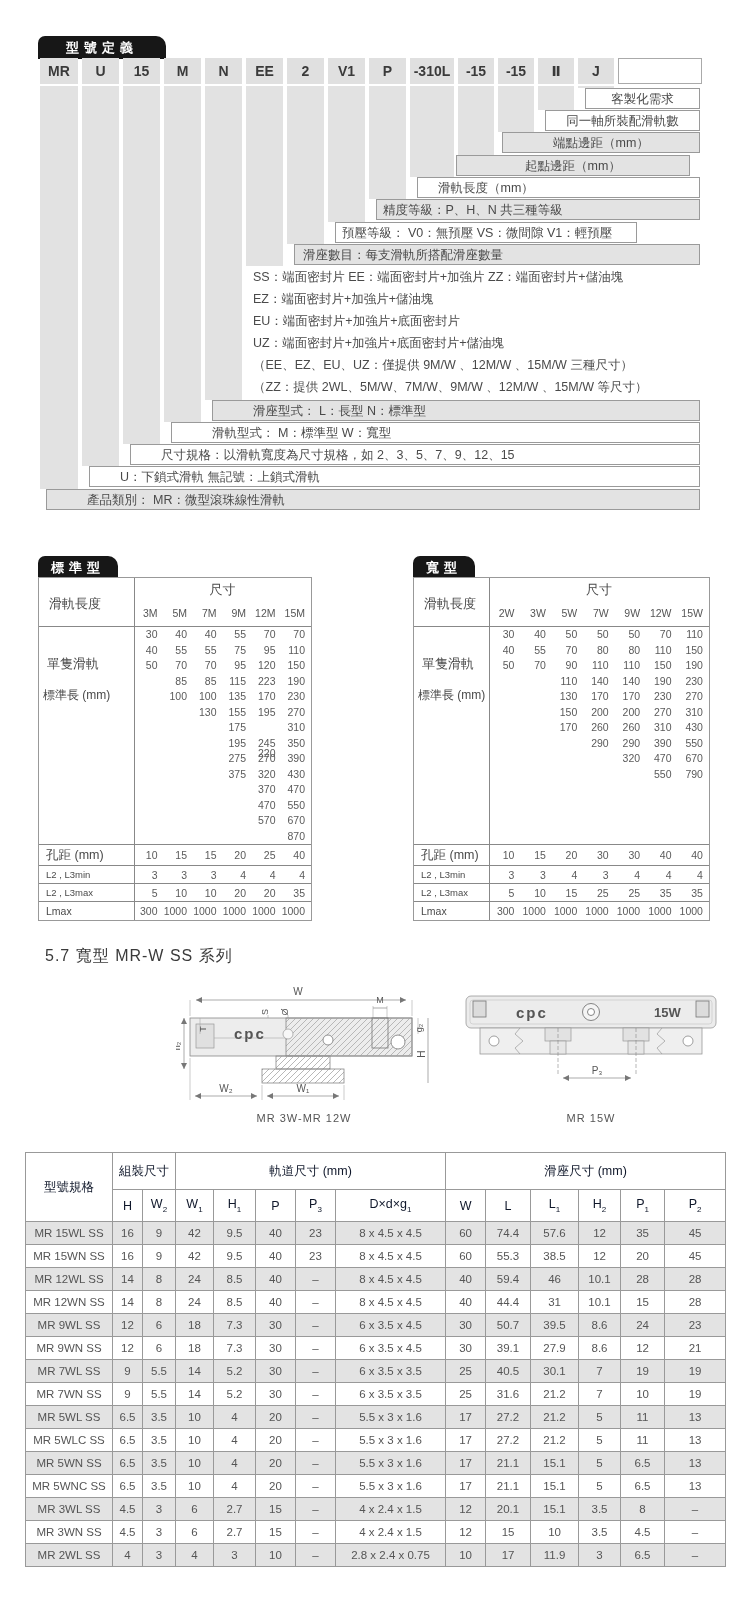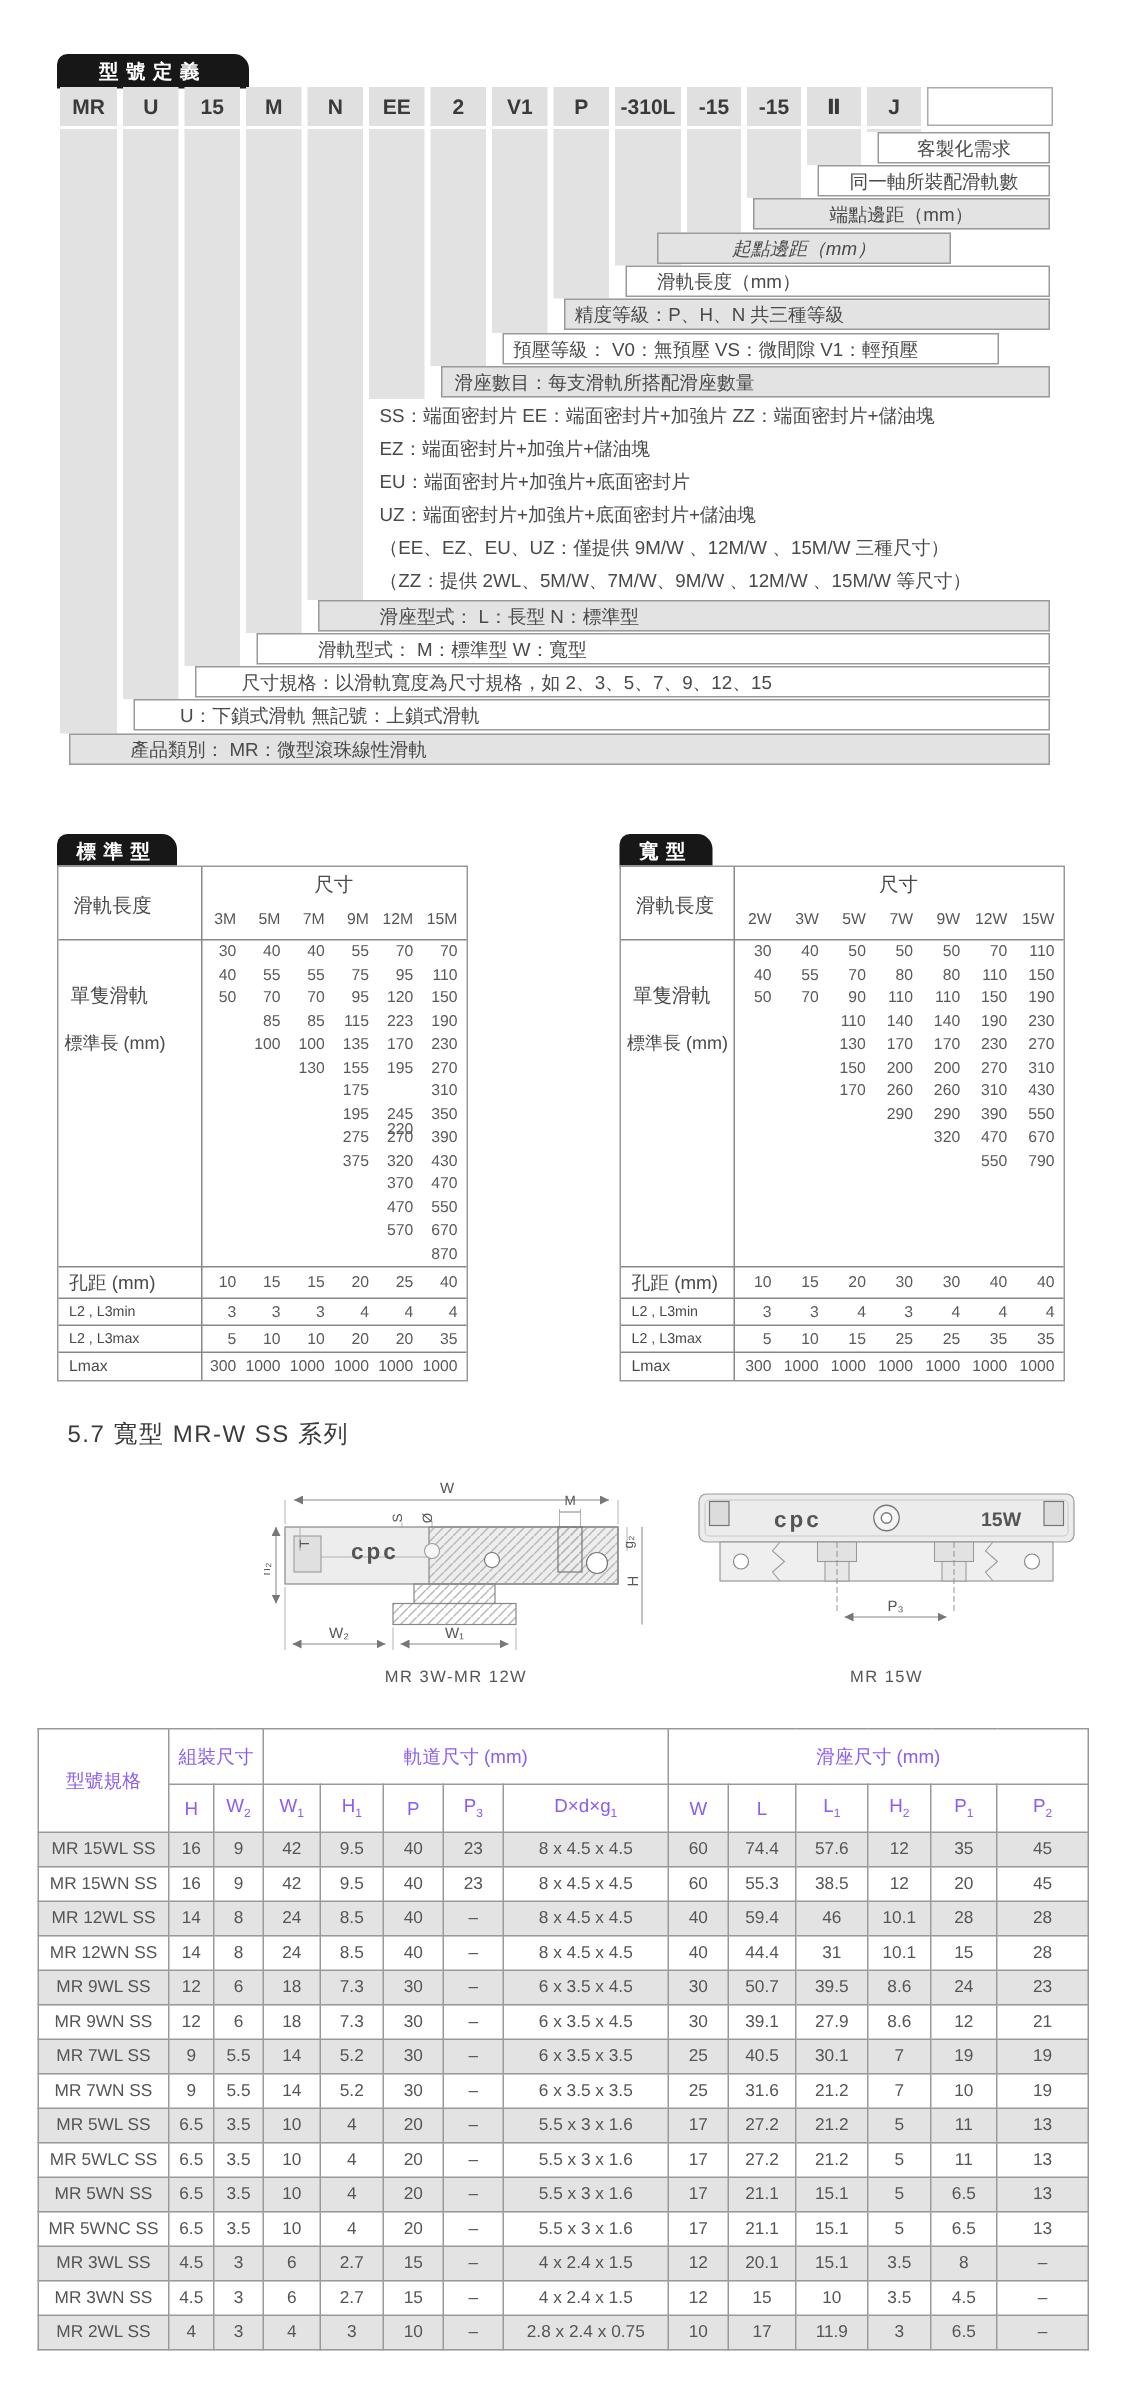--- a/index.html
+++ b/index.html
@@ -35,21 +35,21 @@
   .sidelbl{position:absolute;color:#4a4a4a;}
   .mfoot{display:flex;align-items:center;border-top:1px solid #888;font-size:10.5px;color:#5a5a5a;}
   .mfl{box-sizing:border-box;padding-left:7px;color:#4a4a4a;}
   
   .h57{position:absolute;font-size:16px;color:#3a3a3a;letter-spacing:1px;}
   .diag{position:absolute;}
   .dcap{position:absolute;font-size:11px;color:#555;text-align:center;letter-spacing:1px;}
   
   table.spec{position:absolute;left:25px;top:1152px;width:700px;border-collapse:collapse;table-layout:fixed;}
   table.spec th,table.spec td{border:1px solid #999;text-align:center;padding:0;font-weight:normal;}
-  table.spec th{font-size:12.5px;color:#8b5cf6;background:#fff;}
+  table.spec th{font-size:12.5px;color:#0f172a;background:#fff;}
   table.spec td{font-size:11.5px;color:#555;height:22px;}
   table.spec thead tr:first-child th{height:36px;}
   table.spec thead tr:last-child th{height:31px;}
   table.spec tr.g td{background:#e3e3e3;}
   sub{font-size:8px;}
   .foot{position:absolute;left:25px;top:1570px;font-size:12px;color:#555;}
   svg text{fill:#555;font-family:"Liberation Sans","DejaVu Sans",sans-serif;}
   .dim{stroke:#888;stroke-width:0.7;fill:none;}
   .thin{stroke:#aaa;stroke-width:0.6;fill:none;}
 </style>
@@ -85,24 +85,24 @@
       <div class="strip" style="left: 328px; width: 37px; top: 86px; height: 136px;"></div>
       <div class="strip" style="left: 369px; width: 37px; top: 86px; height: 113px;"></div>
       <div class="strip" style="left: 410px; width: 44px; top: 86px; height: 91px;"></div>
       <div class="strip" style="left: 458px; width: 36px; top: 86px; height: 69px;"></div>
       <div class="strip" style="left: 498px; width: 36px; top: 86px; height: 46px;"></div>
       <div class="strip" style="left: 538px; width: 36px; top: 86px; height: 24px;"></div>
       <div class="strip" style="left: 578px; width: 36px; top: 86px; height: 2px;"></div>
       <div class="defrow center" style="left: 585px; top: 88px; width: 115px;">客製化需求</div>
       <div class="defrow center" style="left: 545px; top: 110px; width: 155px;">同一軸所裝配滑軌數</div>
       <div class="defrow gray center" style="left: 502px; top: 132px; width: 198px;">端點邊距（mm）</div>
-      <div class="defrow gray center" style="left: 438px; top: 155px; width: 196px; font-style: italic;">起點邊距（mm）</div>
+      <div class="defrow gray center" style="left: 456px; top: 155px; width: 234px;">起點邊距（mm）</div>
       <div class="defrow" style="left: 417px; top: 177px; width: 283px; padding-left: 20px;">滑軌長度（mm）</div>
       <div class="defrow gray" style="left: 376px; top: 199px; width: 324px; padding-left: 6px;">精度等級：P、H、N 共三種等級</div>
-      <div class="defrow" style="left: 335px; top: 222px; width: 331px; padding-left: 6px;">預壓等級：  V0：無預壓    VS：微間隙    V1：輕預壓</div>
+      <div class="defrow" style="left: 335px; top: 222px; width: 302px; padding-left: 6px;">預壓等級：  V0：無預壓    VS：微間隙    V1：輕預壓</div>
       <div class="defrow gray" style="left: 294px; top: 244px; width: 406px; padding-left: 8px;">滑座數目：每支滑軌所搭配滑座數量</div>
       <div class="defline" style="left: 253px; top: 266px;">SS：端面密封片    EE：端面密封片+加強片    ZZ：端面密封片+儲油塊</div>
       <div class="defline" style="left: 253px; top: 288px;">EZ：端面密封片+加強片+儲油塊</div>
       <div class="defline" style="left: 253px; top: 310px;">EU：端面密封片+加強片+底面密封片</div>
       <div class="defline" style="left: 253px; top: 332px;">UZ：端面密封片+加強片+底面密封片+儲油塊</div>
       <div class="defline" style="left: 253px; top: 354px;">（EE、EZ、EU、UZ：僅提供 9M/W 、12M/W 、15M/W 三種尺寸）</div>
       <div class="defline" style="left: 253px; top: 376px;">（ZZ：提供 2WL、5M/W、7M/W、9M/W 、12M/W 、15M/W 等尺寸）</div>
       <div class="defrow gray" style="left: 212px; top: 400px; width: 488px; padding-left: 40px;">滑座型式：  L：長型      N：標準型</div>
       <div class="defrow" style="left: 171px; top: 422px; width: 529px; padding-left: 40px;">滑軌型式：  M：標準型    W：寬型</div>
       <div class="defrow" style="left: 130px; top: 444px; width: 570px; padding-left: 30px;">尺寸規格：以滑軌寬度為尺寸規格，如 2、3、5、7、9、12、15</div>

